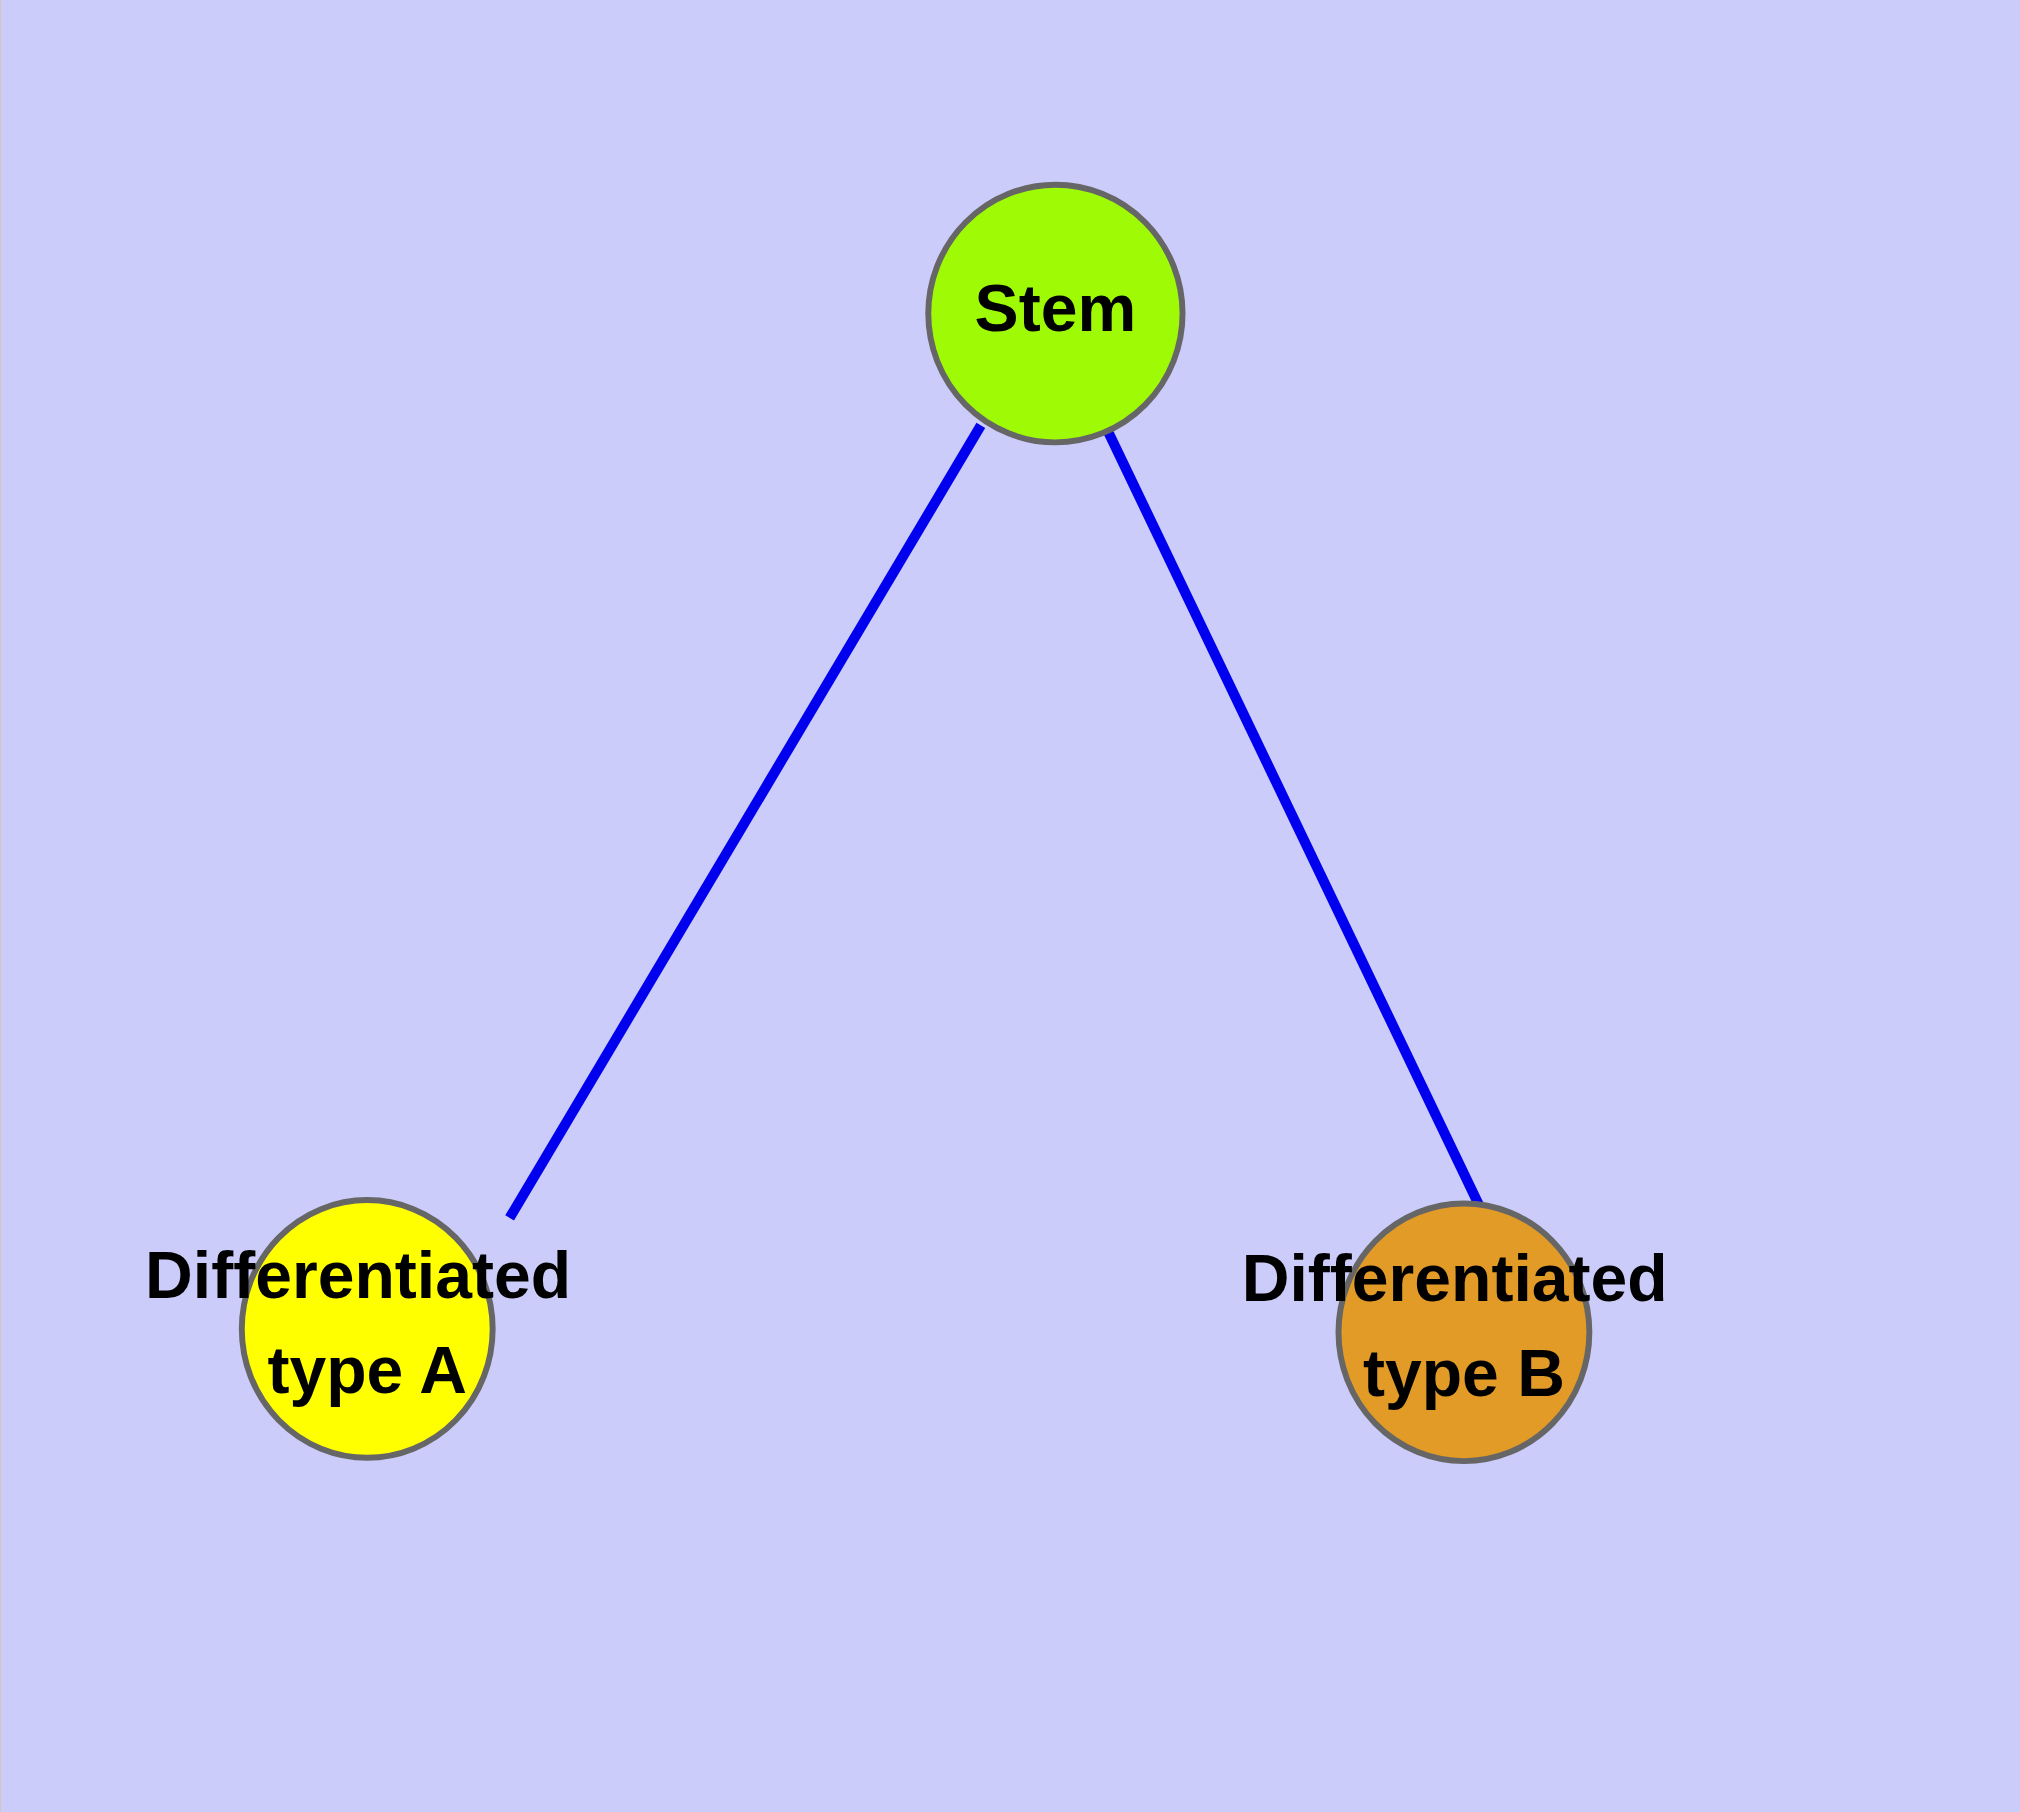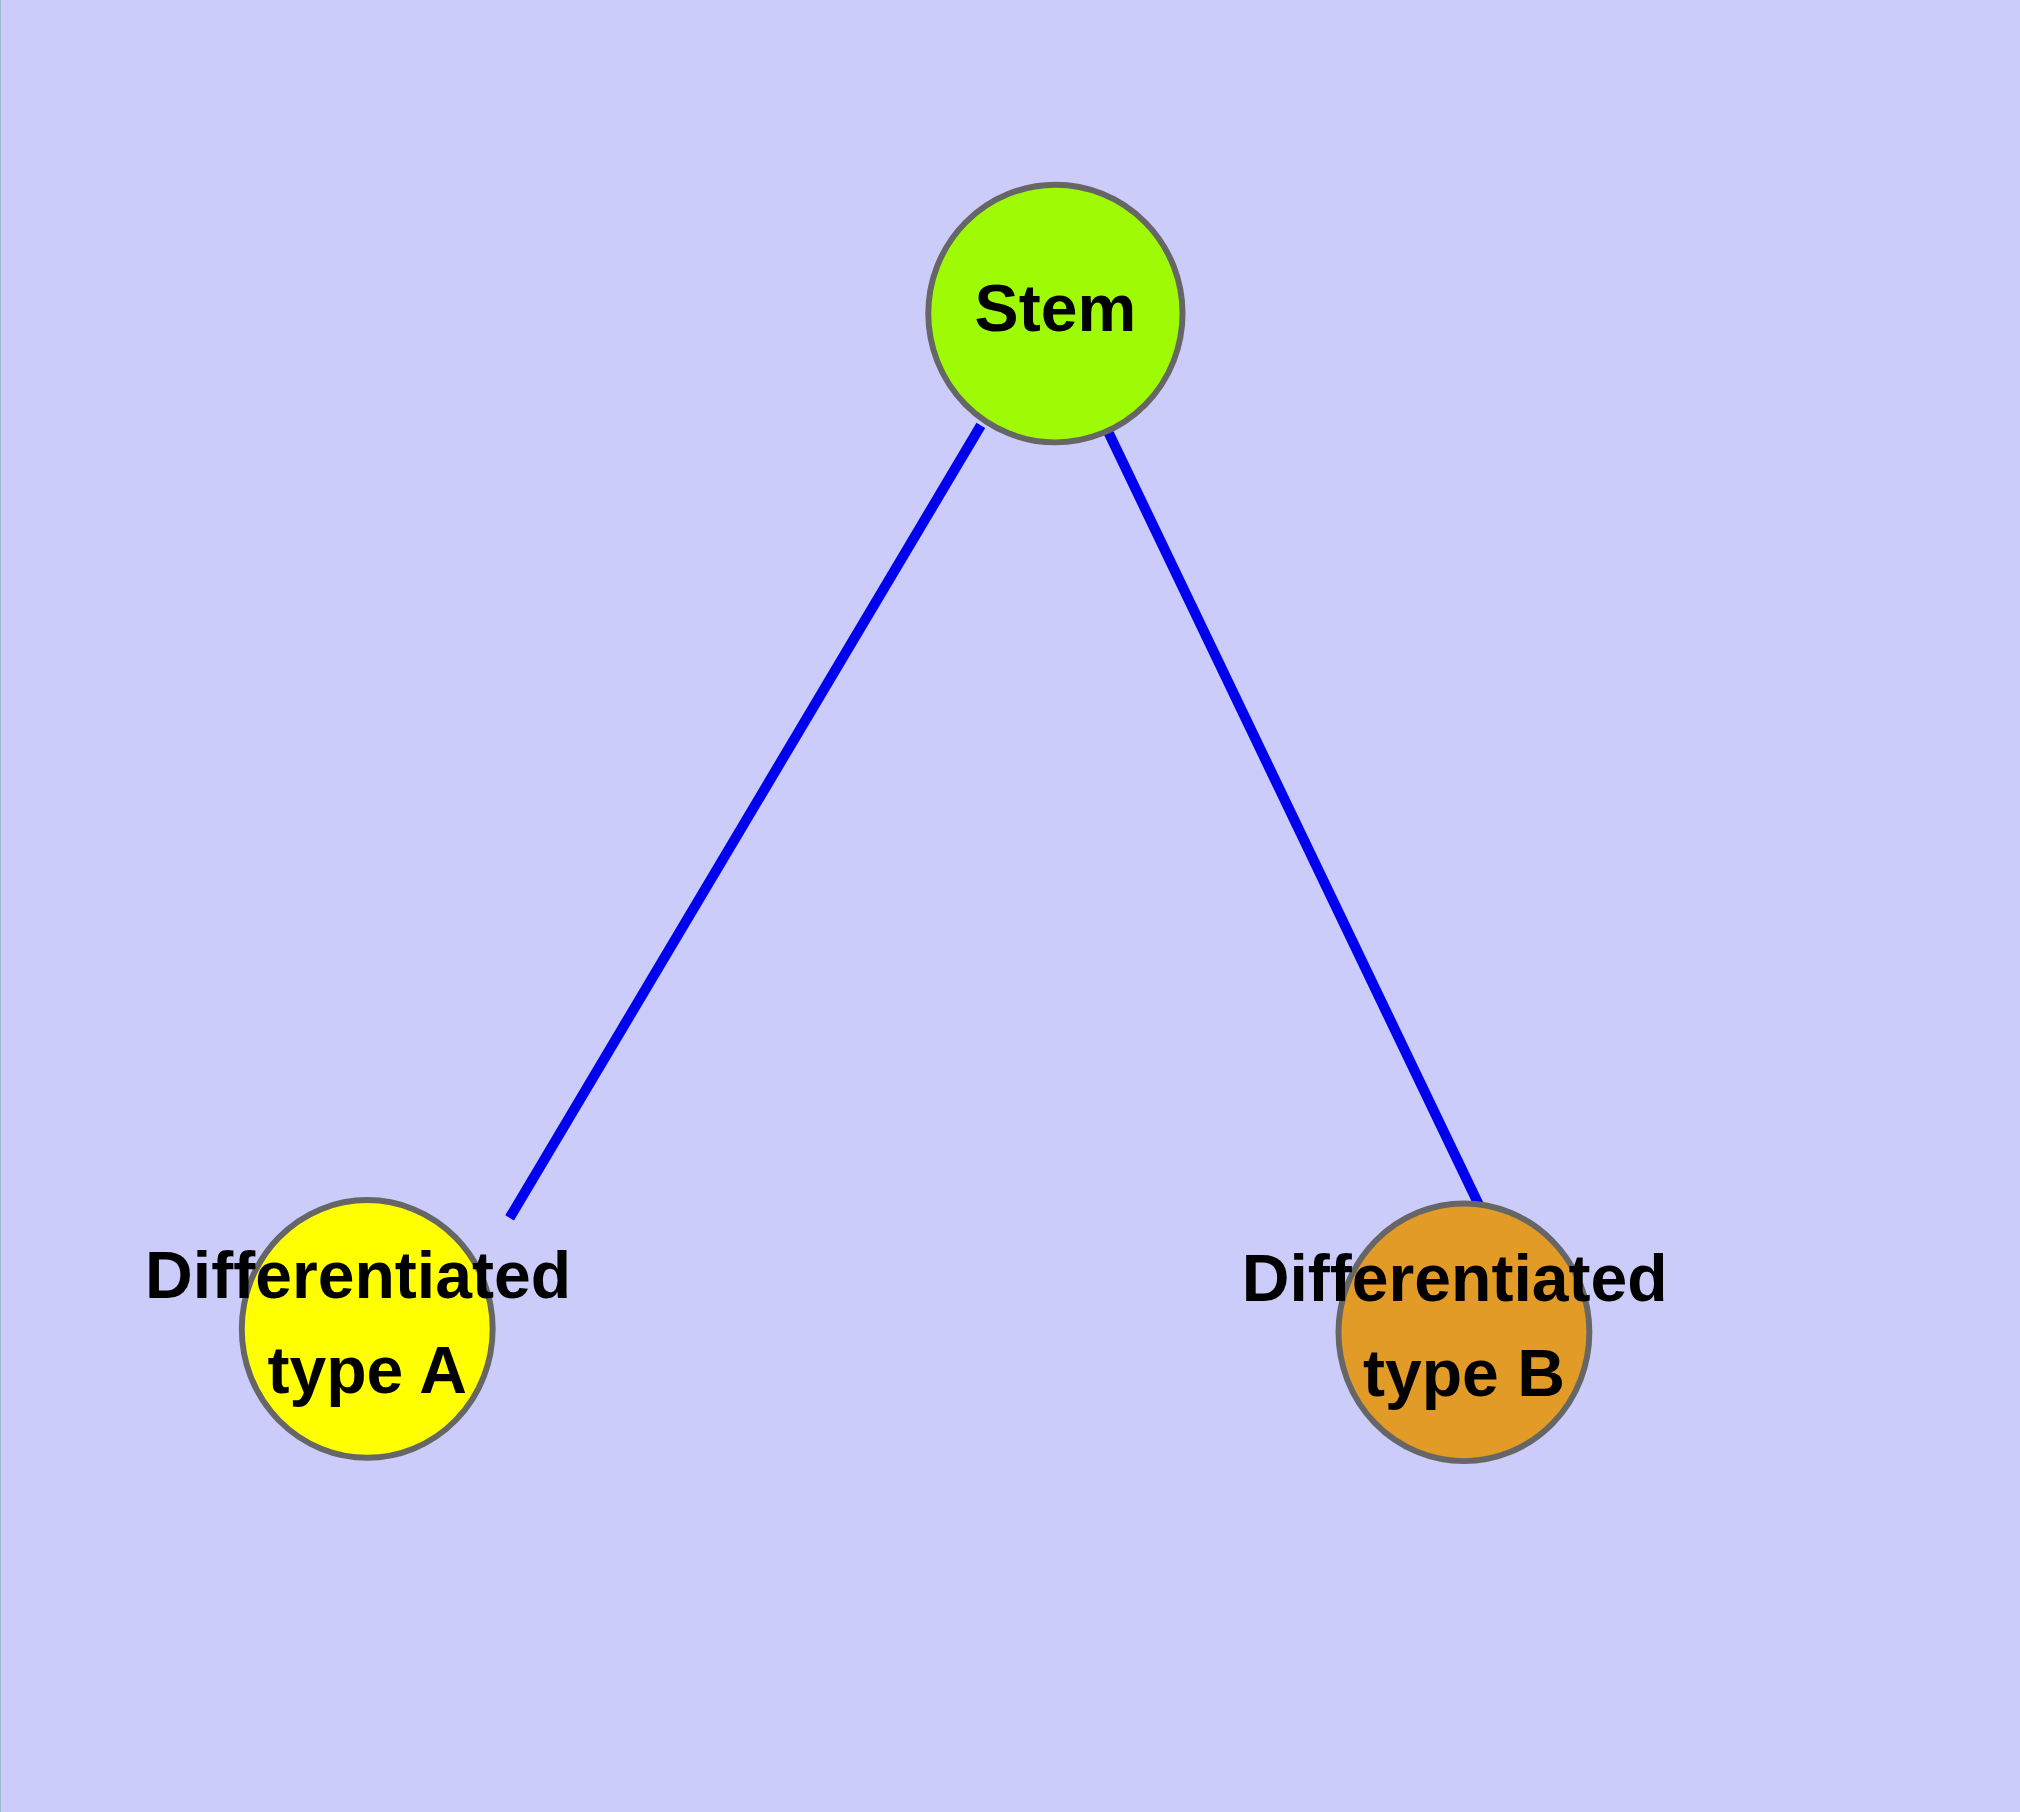--- a/index.html
+++ b/index.html
@@ -5,21 +5,21 @@
 <style>
   html, body {
     margin: 0;
     padding: 0;
     background: #ccccfa;
   }
   #canvas {
     position: relative;
     width: 2021px;
     height: 1812px;
-    background: #15803d;
+    background: #eab308;
     overflow: hidden;
     font-family: "Liberation Sans", sans-serif;
   }
   #graph-svg {
     position: absolute;
     left: 0;
     top: 0;
     width: 2021px;
     height: 1812px;
     display: block;

